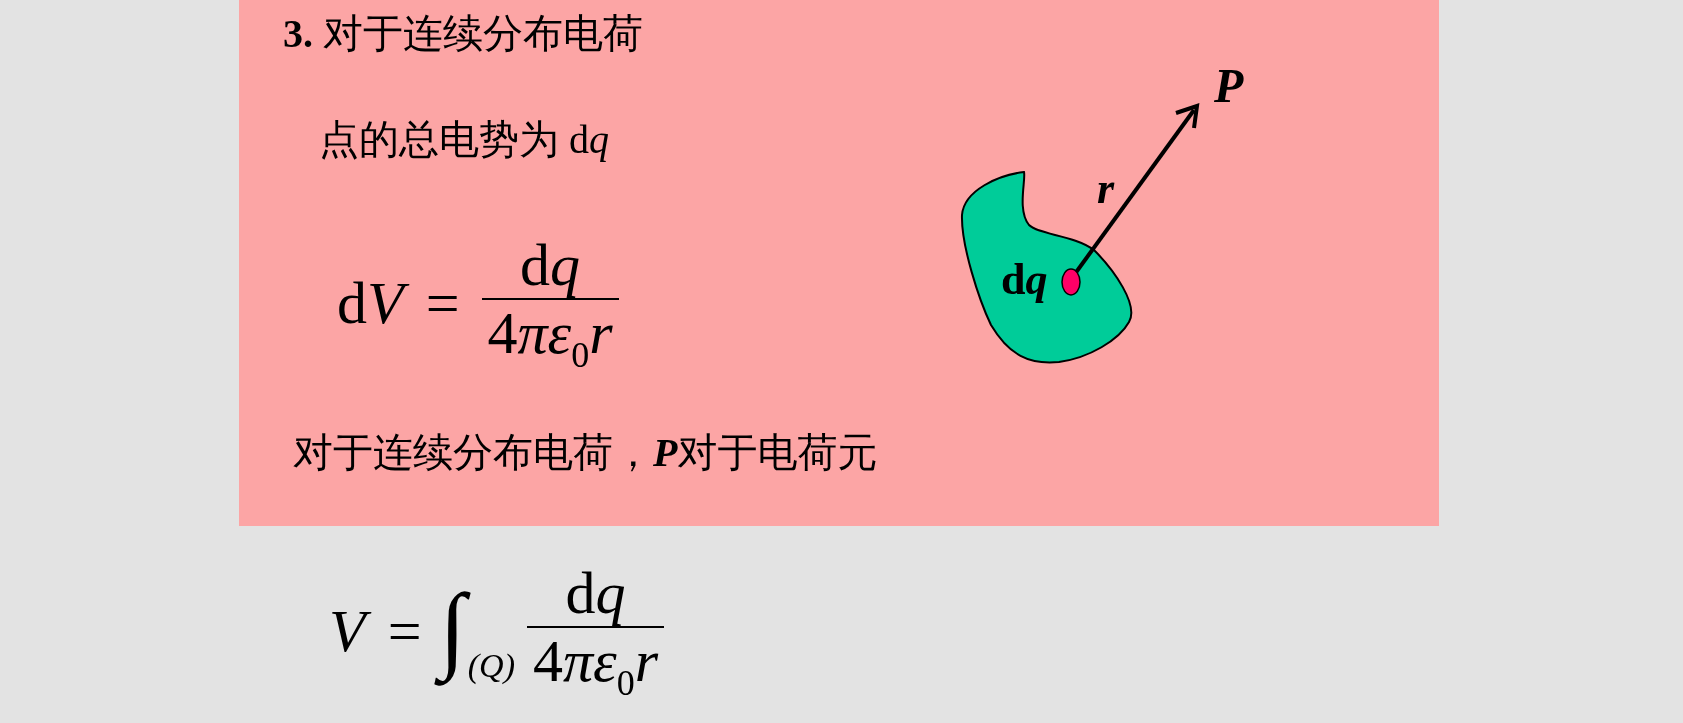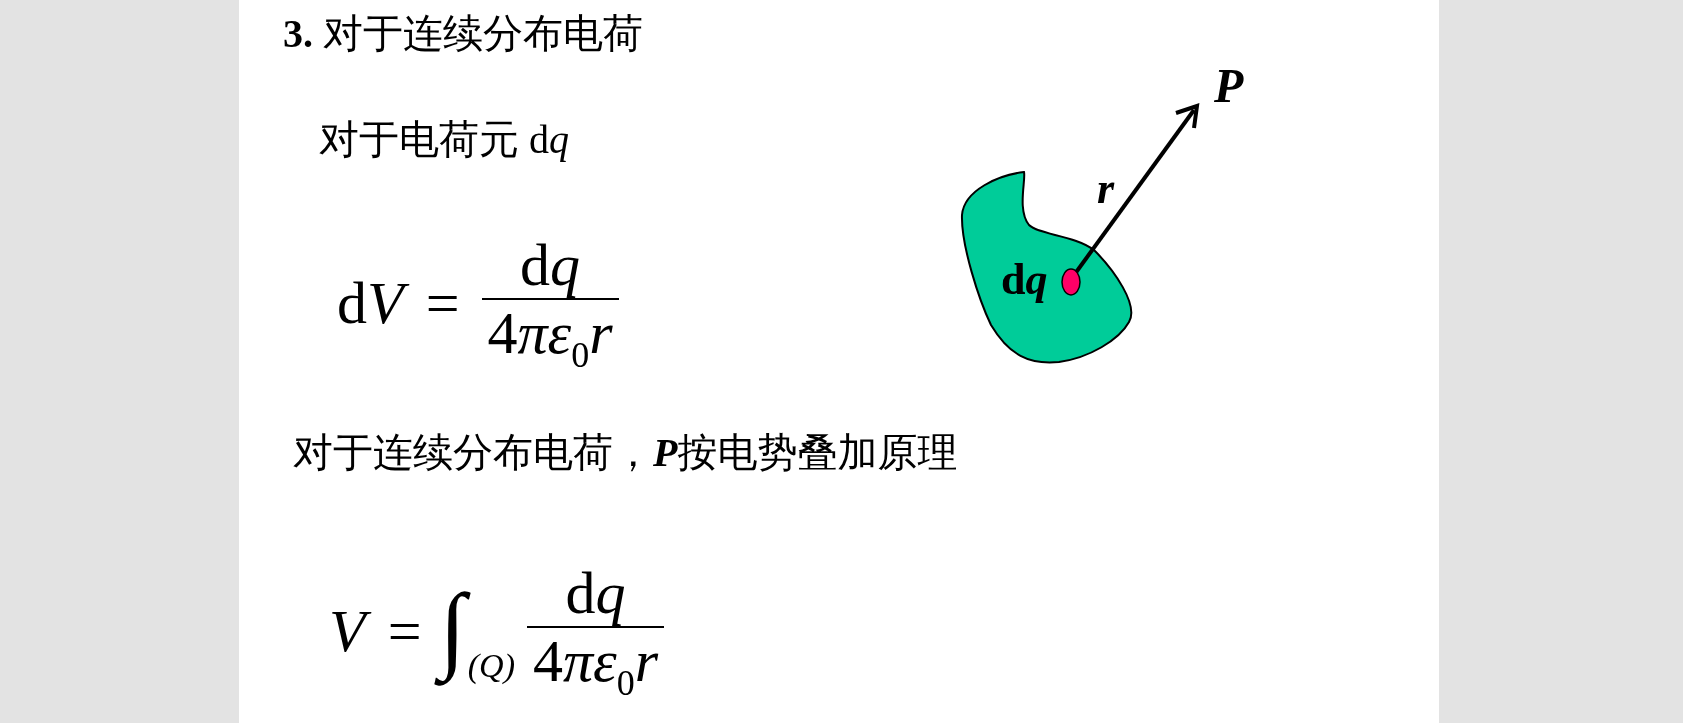--- a/index.html
+++ b/index.html
@@ -1,21 +1,21 @@
 <!DOCTYPE html>
 <html><head>
 <meta charset="utf-8">
 <style>
   html, body { margin:0; padding:0; }
   body {
     width:1683px; height:723px; background:#e3e3e3; position:relative; overflow:hidden;
     font-family: "Liberation Serif", "DejaVu Serif", serif; color:#000;
   }
   .page {
-    position:absolute; left:239px; top:0; width:1200px; height:723px; background:#ffffff;
+    position:absolute; left:239px; top:0; width:1200px; height:526px; background:#fca5a5;
   }
   .abs { position:absolute; white-space:nowrap; }
   .title { left:44px; top:6px; font-size:40px; }
   .title .num { font-weight:bold; }
   .sub { left:80px; top:112px; font-size:40px; }
   .it { font-style:italic; }
   .bi { font-weight:bold; font-style:italic; }
   .frac { display:inline-flex; flex-direction:column; align-items:center; vertical-align:middle; }
   .frac .num-part { padding:0 6px; }
   .frac .bar { height:2px; background:#000; align-self:stretch; }
@@ -34,36 +34,36 @@
 <body>
 
 <div class="page">
 
   <div class="abs title">
     <span class="num">3.</span>
     <span>对于连续分布电荷</span>
   </div>
 
   <div class="abs sub">
-    <span>对于电荷元 </span><span>d</span><span class="it">q</span>
+    <span>点的总电势为 </span><span>d</span><span class="it">q</span>
   </div>
 
   <div class="abs eq1">
     <span>d</span>
     <span class="it">V</span>
     <span style="margin:0 22px;">=</span>
     <span class="frac">
       <span class="num-part"><span>d</span><span class="it">q</span></span>
       <span class="bar"></span>
       <span class="num-part"><span>4</span><span class="it">π</span><span class="it">ε</span><span class="sub0">0</span><span class="it">r</span></span>
     </span>
   </div>
 
   <div class="abs principle">
-    <span>对于连续分布电荷，</span><span class="bi">P</span><span>按电势叠加原理</span>
+    <span>对于连续分布电荷，</span><span class="bi">P</span><span>对于电荷元</span>
   </div>
 
   <div class="abs eq2">
     <span class="it">V</span>
     <span style="margin:0 8px 0 22px;">=</span>
     <span class="integral">∫</span>
     <span class="limit it">(Q)</span>
     <span class="frac">
       <span class="num-part"><span>d</span><span class="it">q</span></span>
       <span class="bar"></span>

